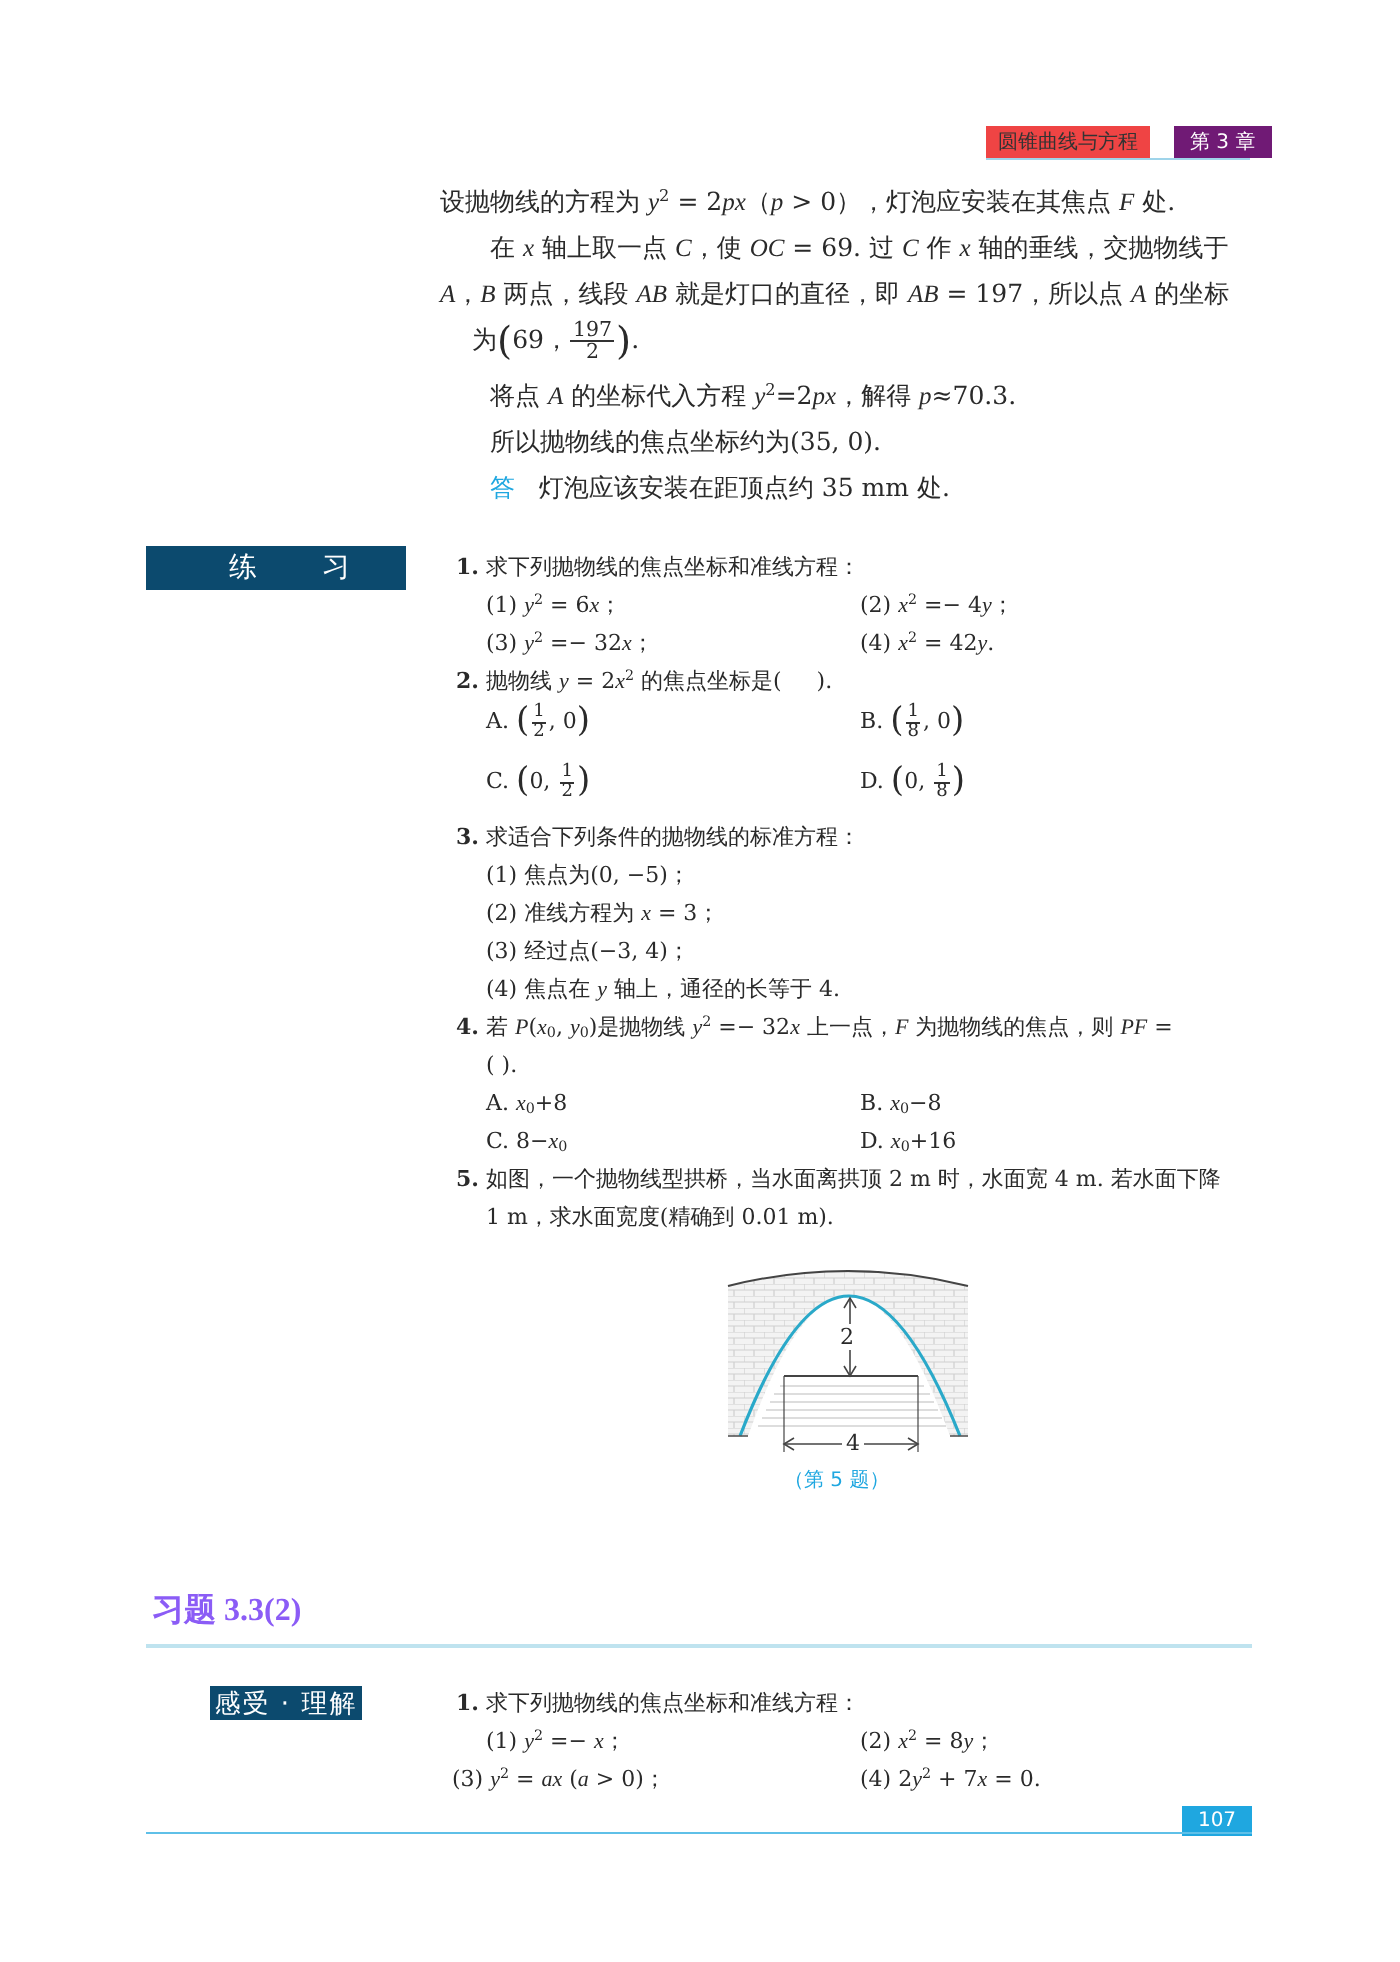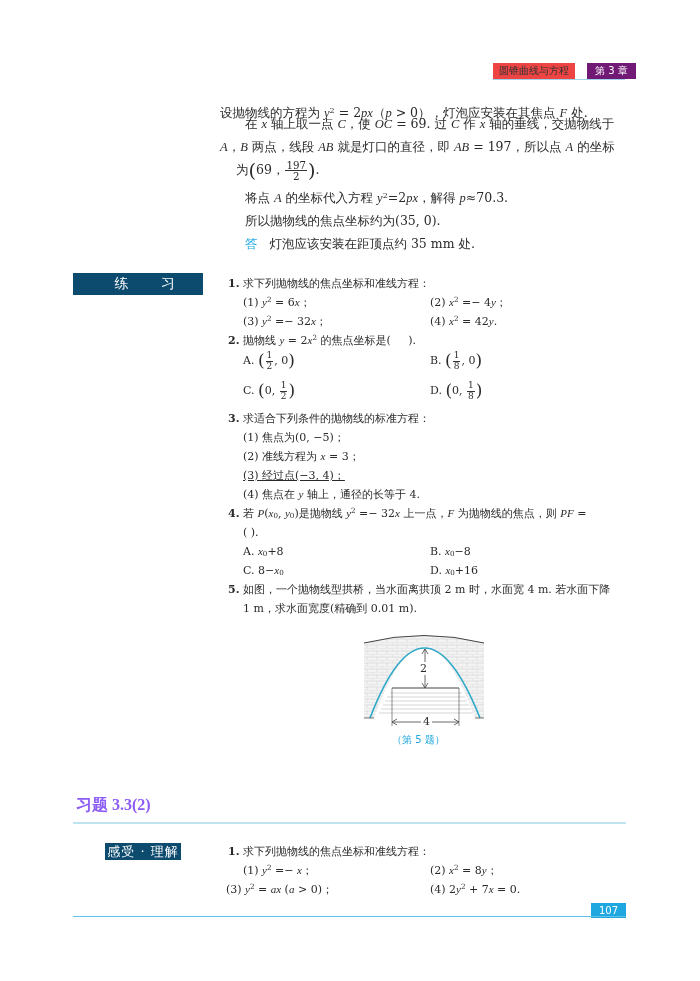--- a/index.html
+++ b/index.html
@@ -50,21 +50,21 @@
 </head>
 <body>
 
 <div class="abs hdr">
   <span class="chap-name">圆锥曲线与方程</span>
   <span class="chap-num">第 3 章</span>
 </div>
 <div class="abs hdr-line"></div>
 
 <div class="body-text">
-  <div class="line" style="top:101px;left:220px;">设抛物线的方程为 <span class="math">y</span><sup>2</sup> = 2<span class="math">px</span>（<span class="math">p</span> &gt; 0），灯泡应安装在其焦点 <span class="math">F</span> 处.</div>
+  <div class="line" style="top:89px;left:220px;">设抛物线的方程为 <span class="math">y</span><sup>2</sup> = 2<span class="math">px</span>（<span class="math">p</span> &gt; 0），灯泡应安装在其焦点 <span class="math">F</span> 处.</div>
   <div class="line" style="top:112px;left:245px;">在 <span class="math">x</span> 轴上取一点 <span class="math">C</span>，使 <span class="math">OC</span> = 69. 过 <span class="math">C</span> 作 <span class="math">x</span> 轴的垂线，交抛物线于</div>
   <div class="line" style="top:135px;left:220px;"><span class="math">A</span>，<span class="math">B</span> 两点，线段 <span class="math">AB</span> 就是灯口的直径，即 <span class="math">AB</span> = 197，所以点 <span class="math">A</span> 的坐标</div>
   <div class="line" style="top:156px;left:236px;line-height:28px;">为<span class="paren">(</span>69，<span class="frac"><span class="num">197</span><span class="den">2</span></span><span class="paren">)</span>.</div>
   <div class="line" style="top:186px;left:245px;">将点 <span class="math">A</span> 的坐标代入方程 <span class="math">y</span><sup>2</sup>=2<span class="math">px</span>，解得 <span class="math">p</span>≈70.3.</div>
   <div class="line" style="top:209px;left:245px;">所以抛物线的焦点坐标约为(35, 0).</div>
   <div class="line" style="top:232px;left:245px;">
     <span class="answer-tag">答</span>&nbsp;&nbsp;&nbsp;<span>灯泡应该安装在距顶点约 35 mm 处.</span>
   </div>
 </div>
 
@@ -80,21 +80,21 @@
 
   <div class="line" style="top:331px;left:228px;"><span class="qnum">2.</span> 抛物线 <span class="math">y</span> = 2<span class="math">x</span><sup>2</sup> 的焦点坐标是(&nbsp;&nbsp;&nbsp;&nbsp;&nbsp;).</div>
   <div class="line" style="top:348px;left:243px;line-height:26px;">A. <span class="paren">(</span><span class="frac"><span class="num">1</span><span class="den">2</span></span>, 0<span class="paren">)</span></div>
   <div class="line" style="top:348px;left:430px;line-height:26px;">B. <span class="paren">(</span><span class="frac"><span class="num">1</span><span class="den">8</span></span>, 0<span class="paren">)</span></div>
   <div class="line" style="top:378px;left:243px;line-height:26px;">C. <span class="paren">(</span>0, <span class="frac"><span class="num">1</span><span class="den">2</span></span><span class="paren">)</span></div>
   <div class="line" style="top:378px;left:430px;line-height:26px;">D. <span class="paren">(</span>0, <span class="frac"><span class="num">1</span><span class="den">8</span></span><span class="paren">)</span></div>
 
   <div class="line" style="top:409px;left:228px;"><span class="qnum">3.</span> <span>求适合下列条件的抛物线的标准方程：</span></div>
   <div class="line" style="top:428px;left:243px;">(1) 焦点为(0, −5)；</div>
   <div class="line" style="top:447px;left:243px;">(2) 准线方程为 <span class="math">x</span> = 3；</div>
-  <div class="line" style="top:466px;left:243px;text-decoration:underline;">(3) 经过点(−3, 4)；</div>
+  <div class="line" style="top:466px;left:243px;">(3) 经过点(−3, 4)；</div>
   <div class="line" style="top:485px;left:243px;">(4) 焦点在 <span class="math">y</span> 轴上，通径的长等于 4.</div>
 
   <div class="line" style="top:504px;left:228px;"><span class="qnum">4.</span> 若 <span class="math">P</span>(<span class="math">x</span><sub>0</sub>, <span class="math">y</span><sub>0</sub>)是抛物线 <span class="math">y</span><sup>2</sup> =− 32<span class="math">x</span> 上一点，<span class="math">F</span> 为抛物线的焦点，则 <span class="math">PF</span> =</div>
   <div class="line" style="top:523px;left:243px;">(     ).</div>
   <div class="line" style="top:542px;left:243px;">A. <span class="math">x</span><sub>0</sub>+8</div>
   <div class="line" style="top:542px;left:430px;">B. <span class="math">x</span><sub>0</sub>−8</div>
   <div class="line" style="top:561px;left:243px;">C. 8−<span class="math">x</span><sub>0</sub></div>
   <div class="line" style="top:561px;left:430px;">D. <span class="math">x</span><sub>0</sub>+16</div>
 
   <div class="line" style="top:580px;left:228px;"><span class="qnum">5.</span> <span>如图，一个抛物线型拱桥，当水面离拱顶 2 m 时，水面宽 4 m. 若水面下降</span></div>

